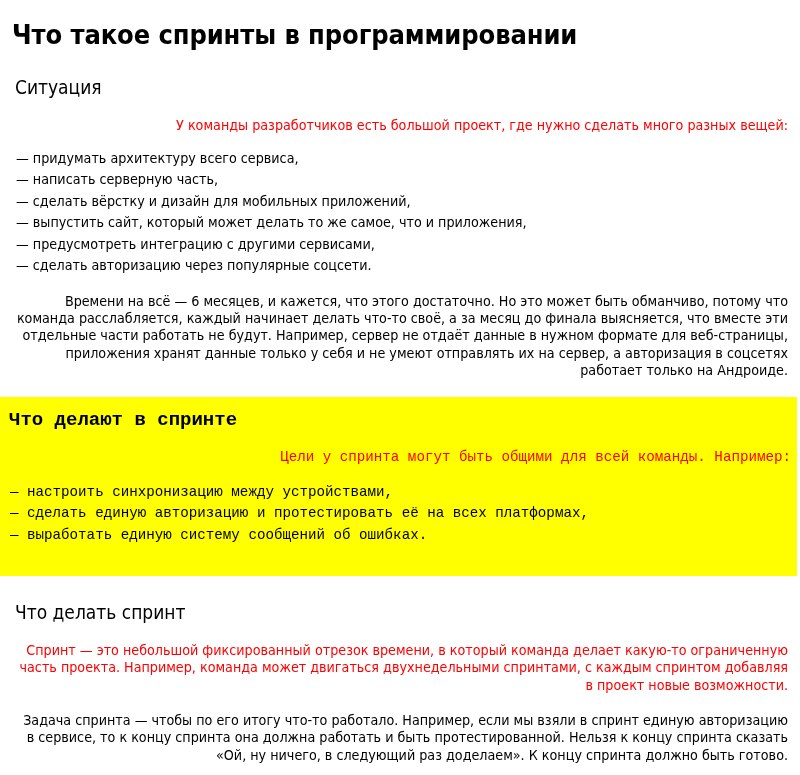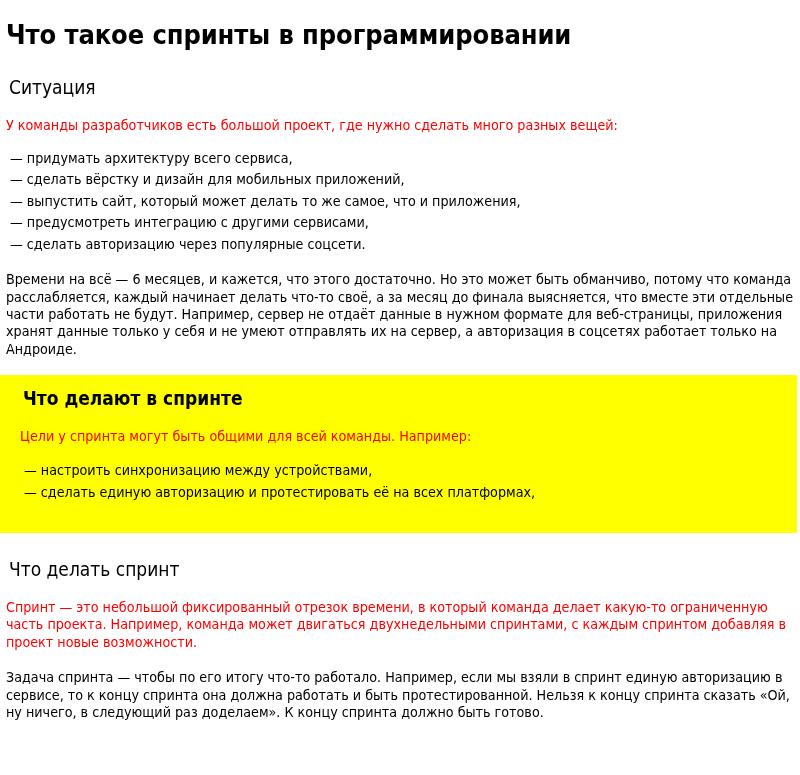--- a/index.html
+++ b/index.html
@@ -15,21 +15,21 @@
     font-stretch: condensed;
     color: #000000;
     -webkit-font-smoothing: antialiased;
     overflow: hidden;
   }
   .page {
     padding: 0;
     box-sizing: border-box;
   }
   .inner {
-    padding: 0 6px;
+    padding: 0 12px;
   }
   h1.doc-title {
     font-size: 27px;
     font-weight: bold;
     line-height: 1.18;
     margin: 19px 0 0 0;
     letter-spacing: -0.1px;
   }
   h2.section-title {
     font-size: 19px;
@@ -38,20 +38,21 @@
     margin: 25px 0 0 3px;
   }
   h2.section-title.bold {
     font-weight: bold;
     font-size: 19px;
   }
   p.body-text {
     font-size: 14.2px;
     line-height: 17.4px;
     margin: 18px 0 0 0;
+    text-align: right;
   }
   p.body-text.red {
     color: #ff0000;
   }
   ul.dash-list {
     list-style: none;
     margin: 16px 0 0 0;
     padding: 0;
   }
   ul.dash-list li {
@@ -62,21 +63,22 @@
     white-space: nowrap;
   }
   .highlight-block {
     background: #ffff00;
     width: 797px;
     margin: 17px 0 0 0;
     padding: 7px 0 28px 0;
     box-sizing: border-box;
   }
   .highlight-block .inner {
-    padding: 0 20px;
+    padding: 0 6px;
+    font-family: Liberation Mono, monospace;
   }
   .highlight-block h2.section-title {
     margin-top: 5px;
   }
   .highlight-block p.body-text {
   }
   .highlight-block ul.dash-list {
     margin-top: 17px;
   }
   .section-gap-top {
@@ -90,38 +92,40 @@
 
   <div class="inner">
     <h1 class="doc-title">Что такое спринты в программировании</h1>
 
     <h2 class="section-title">Ситуация</h2>
 
     <p class="body-text red">У команды разработчиков есть большой проект, где нужно сделать много разных вещей:</p>
 
     <ul class="dash-list">
       <li>— придумать архитектуру всего сервиса,</li>
+      <li>— написать серверную часть,</li>
       <li>— сделать вёрстку и дизайн для мобильных приложений,</li>
       <li>— выпустить сайт, который может делать то же самое, что и приложения,</li>
       <li>— предусмотреть интеграцию с другими сервисами,</li>
       <li>— сделать авторизацию через популярные соцсети.</li>
     </ul>
 
     <p class="body-text">Времени на всё — 6 месяцев, и кажется, что этого достаточно. Но это может быть обманчиво, потому что команда расслабляется, каждый начинает делать что-то своё, а за месяц до финала выясняется, что вместе эти отдельные части работать не будут. Например, сервер не отдаёт данные в нужном формате для веб-страницы, приложения хранят данные только у себя и не умеют отправлять их на сервер, а авторизация в соцсетях работает только на Андроиде.</p>
   </div>
 
   <div class="highlight-block">
     <div class="inner">
       <h2 class="section-title bold">Что делают в спринте</h2>
 
       <p class="body-text red">Цели у спринта могут быть общими для всей команды. Например:</p>
 
       <ul class="dash-list">
         <li>— настроить синхронизацию между устройствами,</li>
         <li>— сделать единую авторизацию и протестировать её на всех платформах,</li>
+        <li>— выработать единую систему сообщений об ошибках.</li>
       </ul>
     </div>
   </div>
 
   <div class="inner">
     <h2 class="section-title section-gap-top">Что делать спринт</h2>
 
     <p class="body-text red">Спринт — это небольшой фиксированный отрезок времени, в который команда делает какую-то ограниченную часть проекта. Например, команда может двигаться двухнедельными спринтами, с каждым спринтом добавляя в проект новые возможности.</p>
 
     <p class="body-text">Задача спринта — чтобы по его итогу что-то работало. Например, если мы взяли в спринт единую авторизацию в сервисе, то к концу спринта она должна работать и быть протестированной. Нельзя к концу спринта сказать «Ой, ну ничего, в следующий раз доделаем». К концу спринта должно быть готово.</p>

